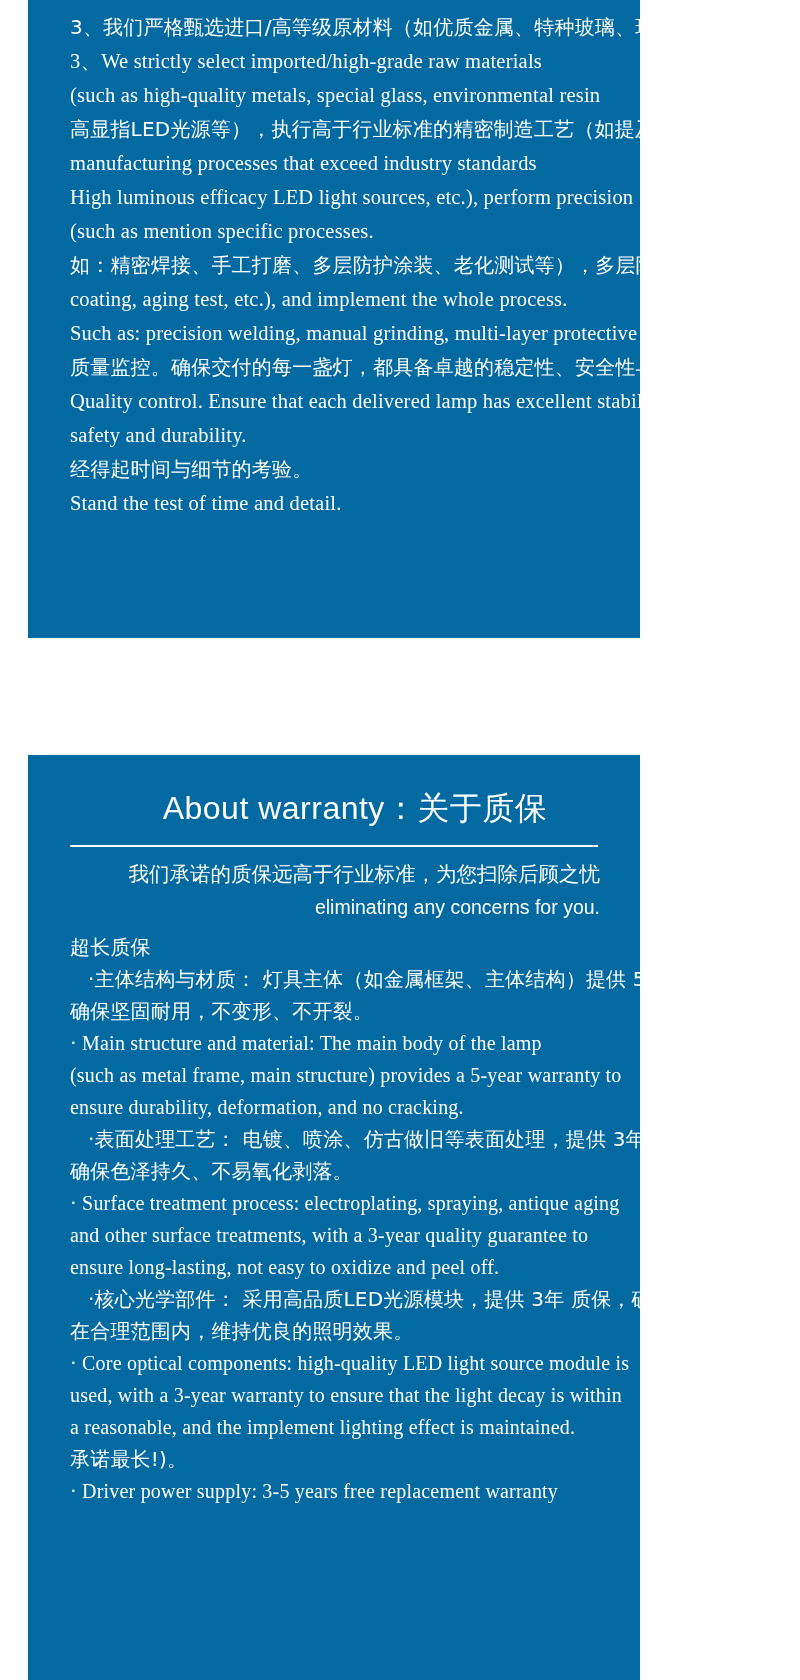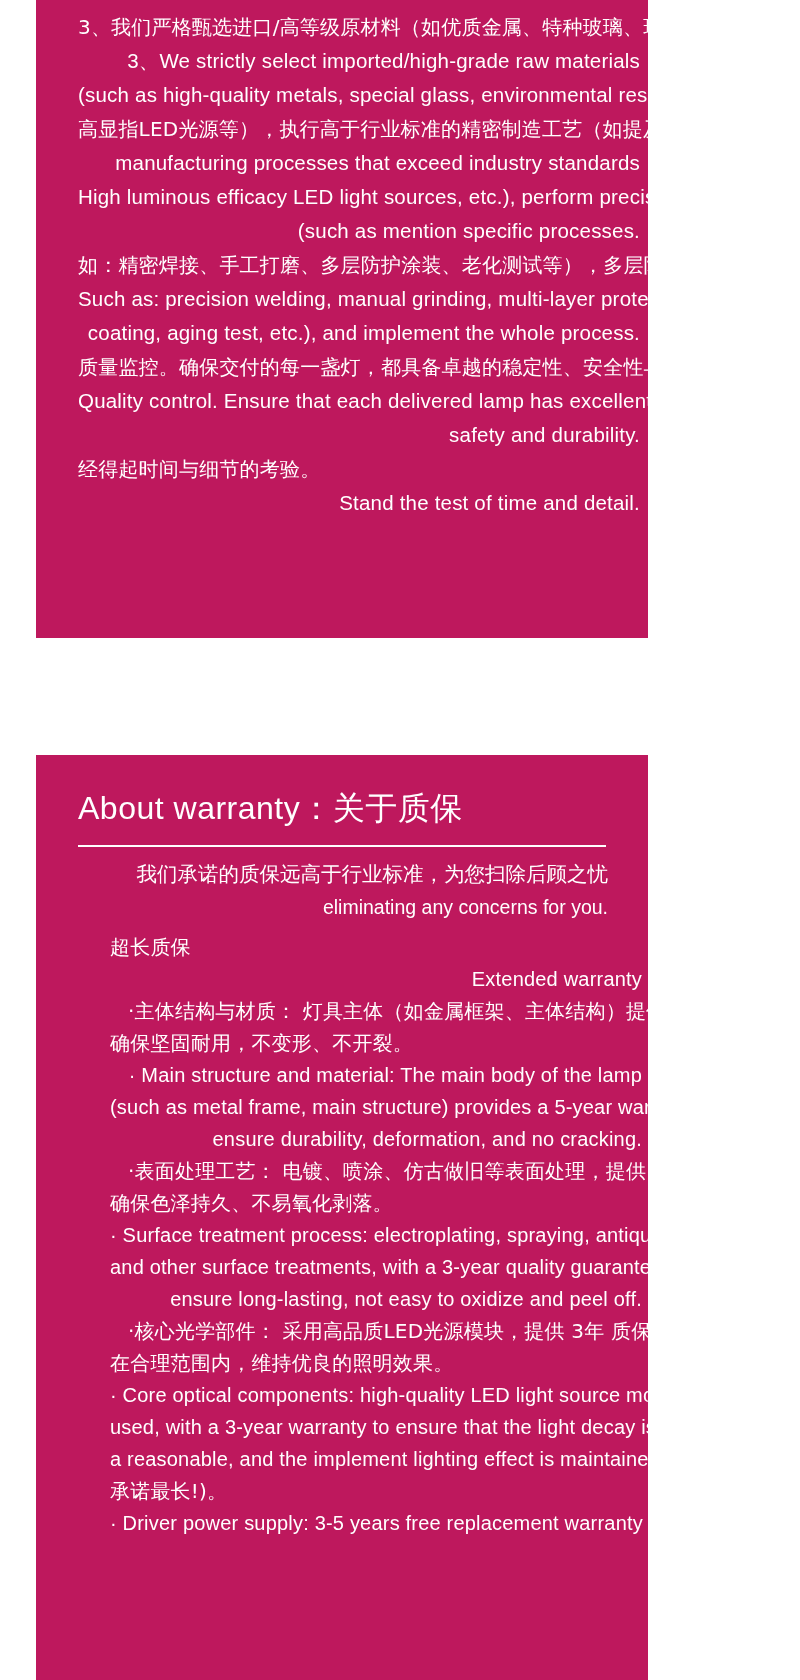--- a/index.html
+++ b/index.html
@@ -14,23 +14,23 @@
     overflow: hidden;
   }
   .page {
     width: 800px;
     height: 1680px;
     position: relative;
     background: #ffffff;
   }
   .panel {
     position: absolute;
-    left: 36px;
+    left: 28px;
     width: 612px;
-    background: #be185d;
+    background: #0369a1;
     color: #ffffff;
     box-sizing: border-box;
   }
   #panel-materials {
     top: 0;
     height: 638px;
     padding: 10px 0 0 0;
   }
   #panel-warranty {
     top: 755px;
@@ -42,37 +42,37 @@
     line-height: 34px;
     white-space: nowrap;
     letter-spacing: 0.2px;
   }
   .cn {
     font-family: "DejaVu Sans", "Liberation Sans", sans-serif;
     font-size: 20px;
     line-height: 34px;
   }
   .en {
-    font-family: Liberation Sans, sans-serif;
+    font-family: Liberation Serif, serif;
     font-size: 20.5px;
     line-height: 34px;
-    text-align: right;
   }
   .block-materials {
     padding-left: 42px;
     padding-right: 8px;
   }
   
   .warranty-title {
     font-family: "Liberation Sans", sans-serif;
     font-size: 32px;
     line-height: 46px;
     padding: 30px 0 6px 42px;
     letter-spacing: 0.5px;
     white-space: nowrap;
+    text-align: center;
   }
   .title-rule {
     height: 2px;
     background: #ffffff;
     margin: 8px 42px 0 42px;
   }
   .intro {
     text-align: right;
     padding: 10px 40px 0 40px;
   }
@@ -87,63 +87,61 @@
     font-size: 19.5px;
     line-height: 32px;
     white-space: nowrap;
   }
   .body-block {
     padding: 8px 6px 0 42px;
   }
   .body-block .line {
     font-size: 20px;
     line-height: 32px;
-    margin-left: 32px;
   }
   .indent {
     padding-left: 18px;
   }
 </style>
 </head>
 <body>
 
 <div class="page">
 
   <div class="panel" id="panel-materials">
     <div class="block-materials">
       <div class="line cn">3、我们严格甄选进口/高等级原材料（如优质金属、特种玻璃、环保树脂</div>
       <div class="line en">3、We strictly select imported/high-grade raw materials</div>
       <div class="line en">(such as high-quality metals, special glass, environmental resin</div>
       <div class="line cn">高显指LED光源等），执行高于行业标准的精密制造工艺（如提及具体工艺</div>
       <div class="line en">manufacturing processes that exceed industry standards</div>
       <div class="line en">High luminous efficacy LED light sources, etc.), perform precision</div>
       <div class="line en">(such as mention specific processes.</div>
       <div class="line cn">如：精密焊接、手工打磨、多层防护涂装、老化测试等），多层防护涂装</div>
+      <div class="line en"> coating, aging test, etc.), and implement the whole process.</div>
       <div class="line en">Such as: precision welding, manual grinding, multi-layer protective</div>
-      <div class="line en"> coating, aging test, etc.), and implement the whole process.</div>
       <div class="line cn">质量监控。确保交付的每一盏灯，都具备卓越的稳定性、安全性与耐久性，</div>
       <div class="line en">Quality control. Ensure that each delivered lamp has excellent stability</div>
       <div class="line en">safety and durability.</div>
       <div class="line cn">经得起时间与细节的考验。</div>
       <div class="line en">Stand the test of time and detail.</div>
     </div>
   </div>
 
   <div class="panel" id="panel-warranty">
     <div class="warranty-title">About warranty：关于质保</div>
     <div class="title-rule"></div>
 
     <div class="intro">
       <div class="cn-intro">我们承诺的质保远高于行业标准，为您扫除后顾之忧</div>
       <div class="en-intro">eliminating any concerns for you.</div>
     </div>
 
     <div class="body-block">
       <div class="line cn">超长质保</div>
-      <div class="line en">Extended warranty</div>
 
       <div class="line cn indent">·主体结构与材质：  灯具主体（如金属框架、主体结构）提供 5年 质保，</div>
       <div class="line cn">确保坚固耐用，不变形、不开裂。</div>
       <div class="line en">· Main structure and material: The main body of the lamp</div>
       <div class="line en">(such as metal frame, main structure) provides a 5-year warranty to</div>
       <div class="line en">ensure durability, deformation, and no cracking.</div>
 
       <div class="line cn indent">·表面处理工艺：  电镀、喷涂、仿古做旧等表面处理，提供 3年 质保，</div>
       <div class="line cn">确保色泽持久、不易氧化剥落。</div>
       <div class="line en">· Surface treatment process: electroplating, spraying, antique aging</div>

